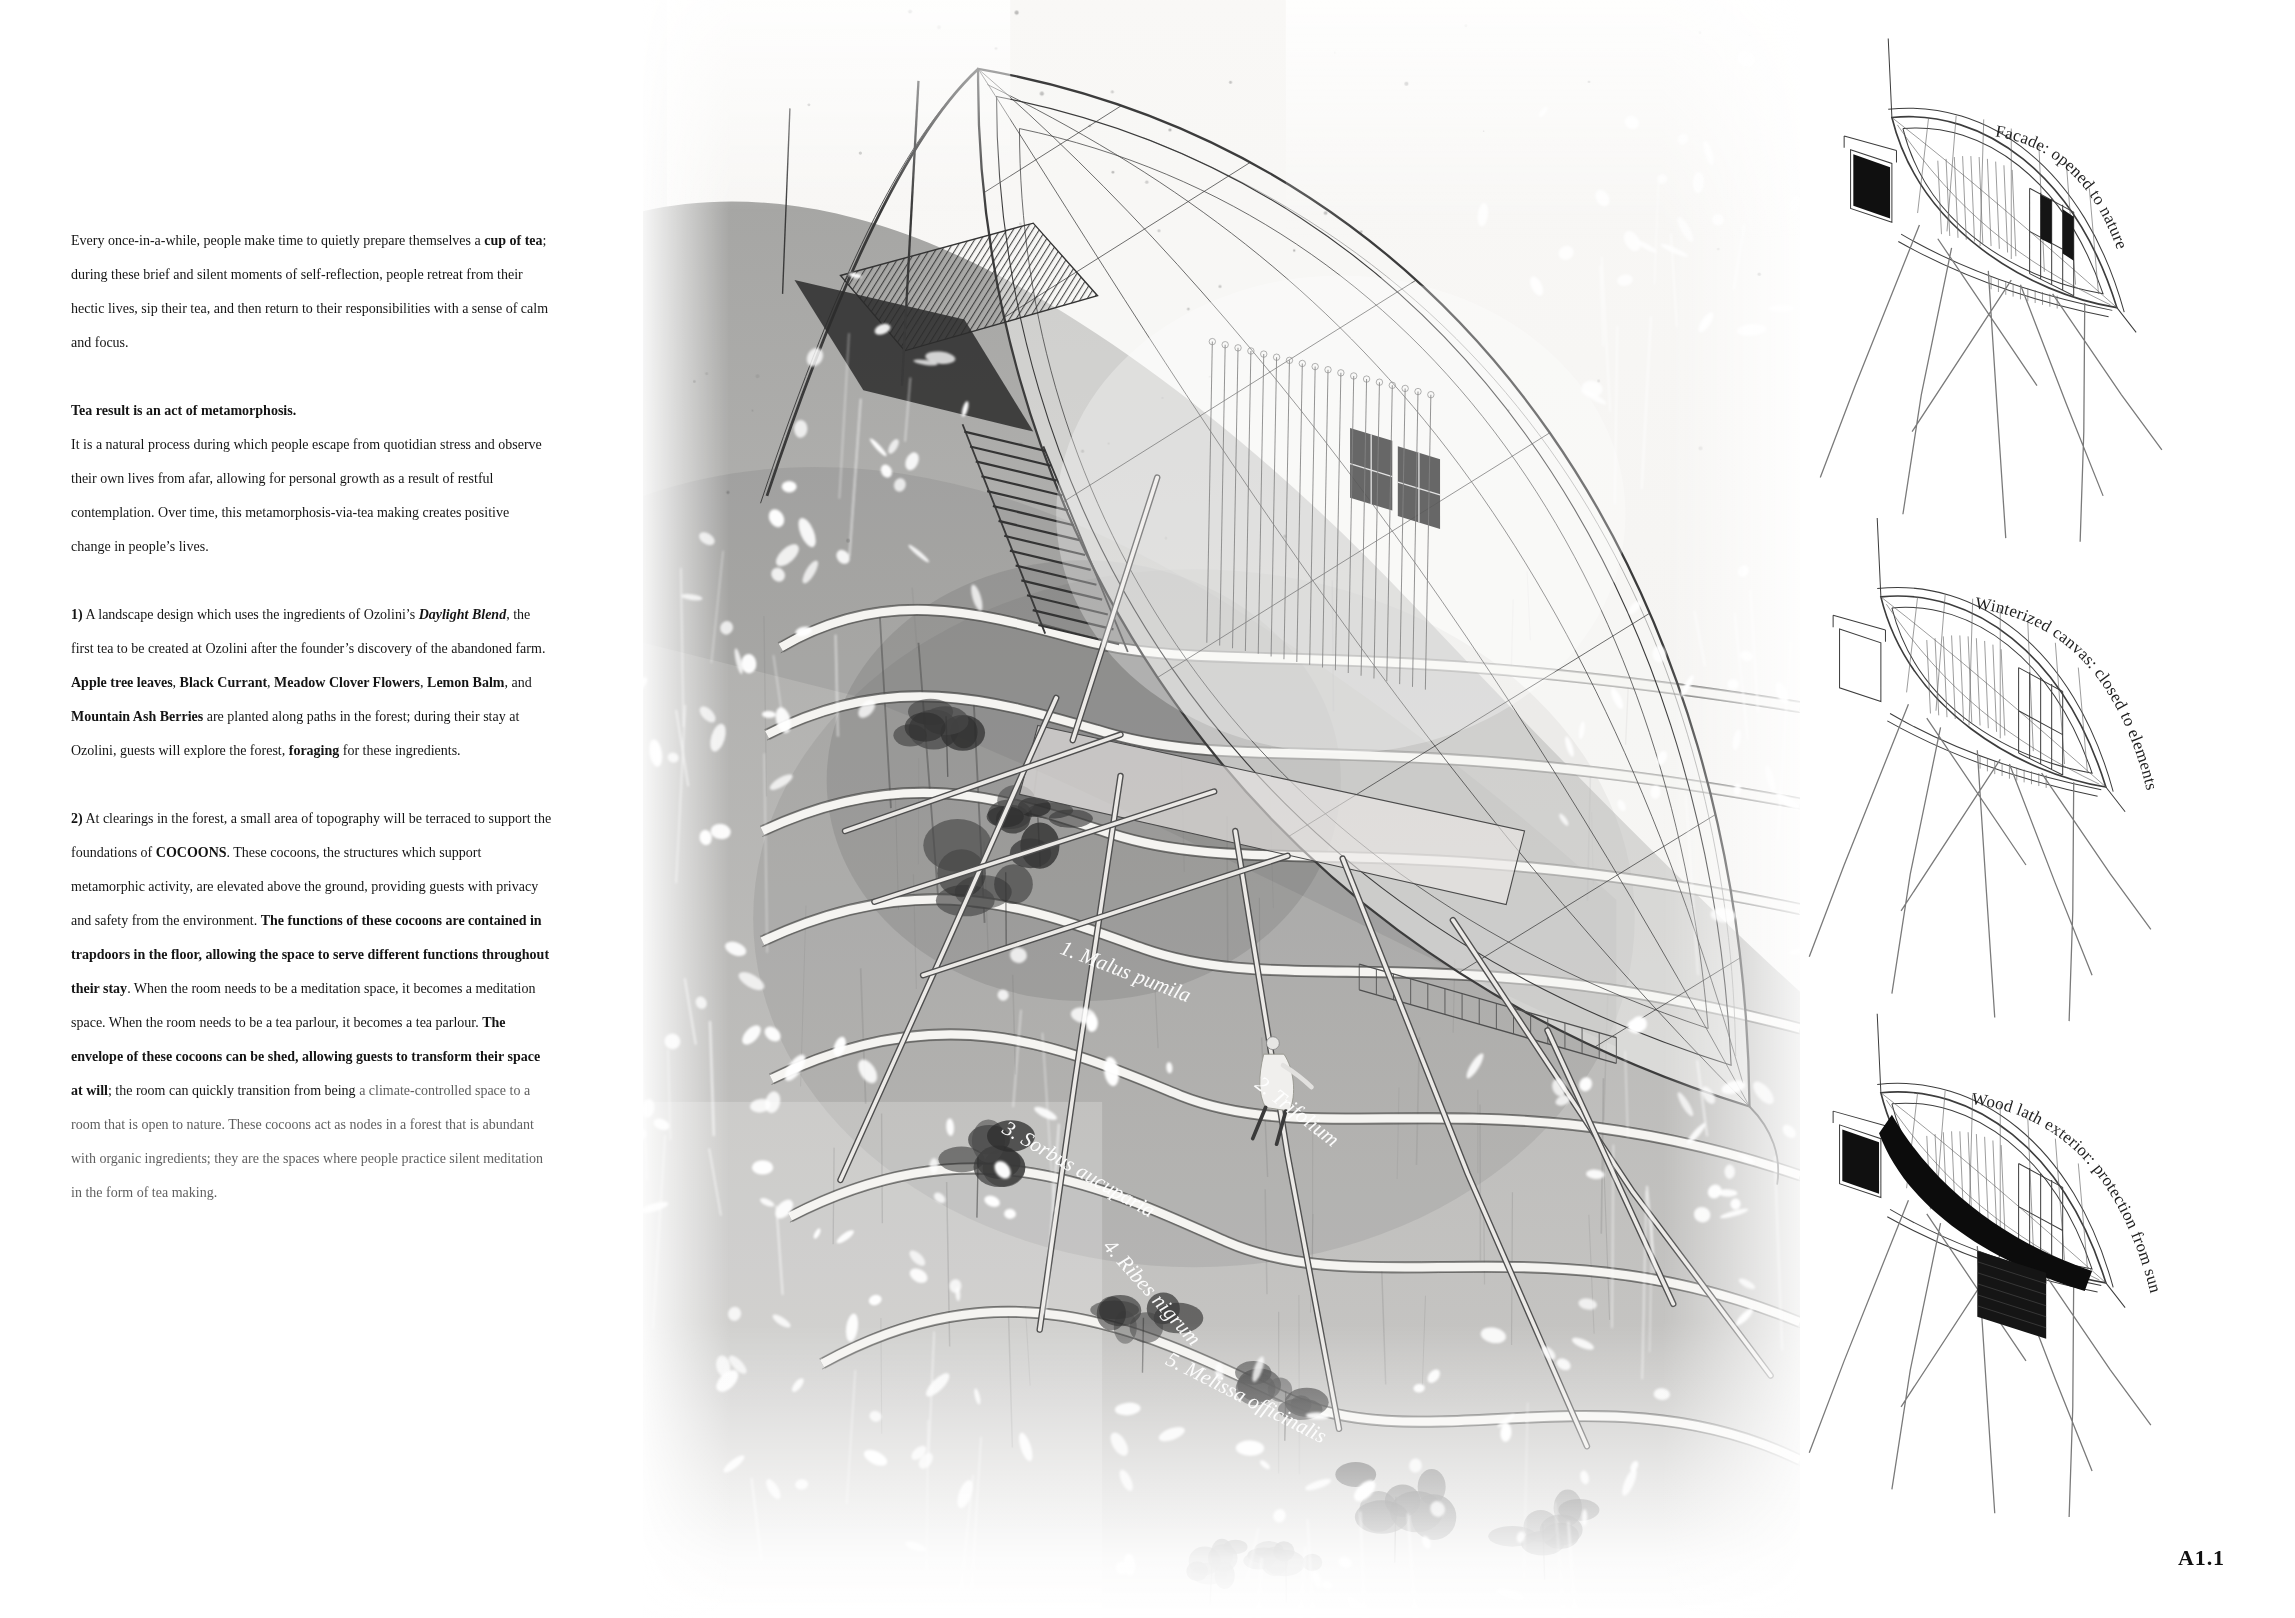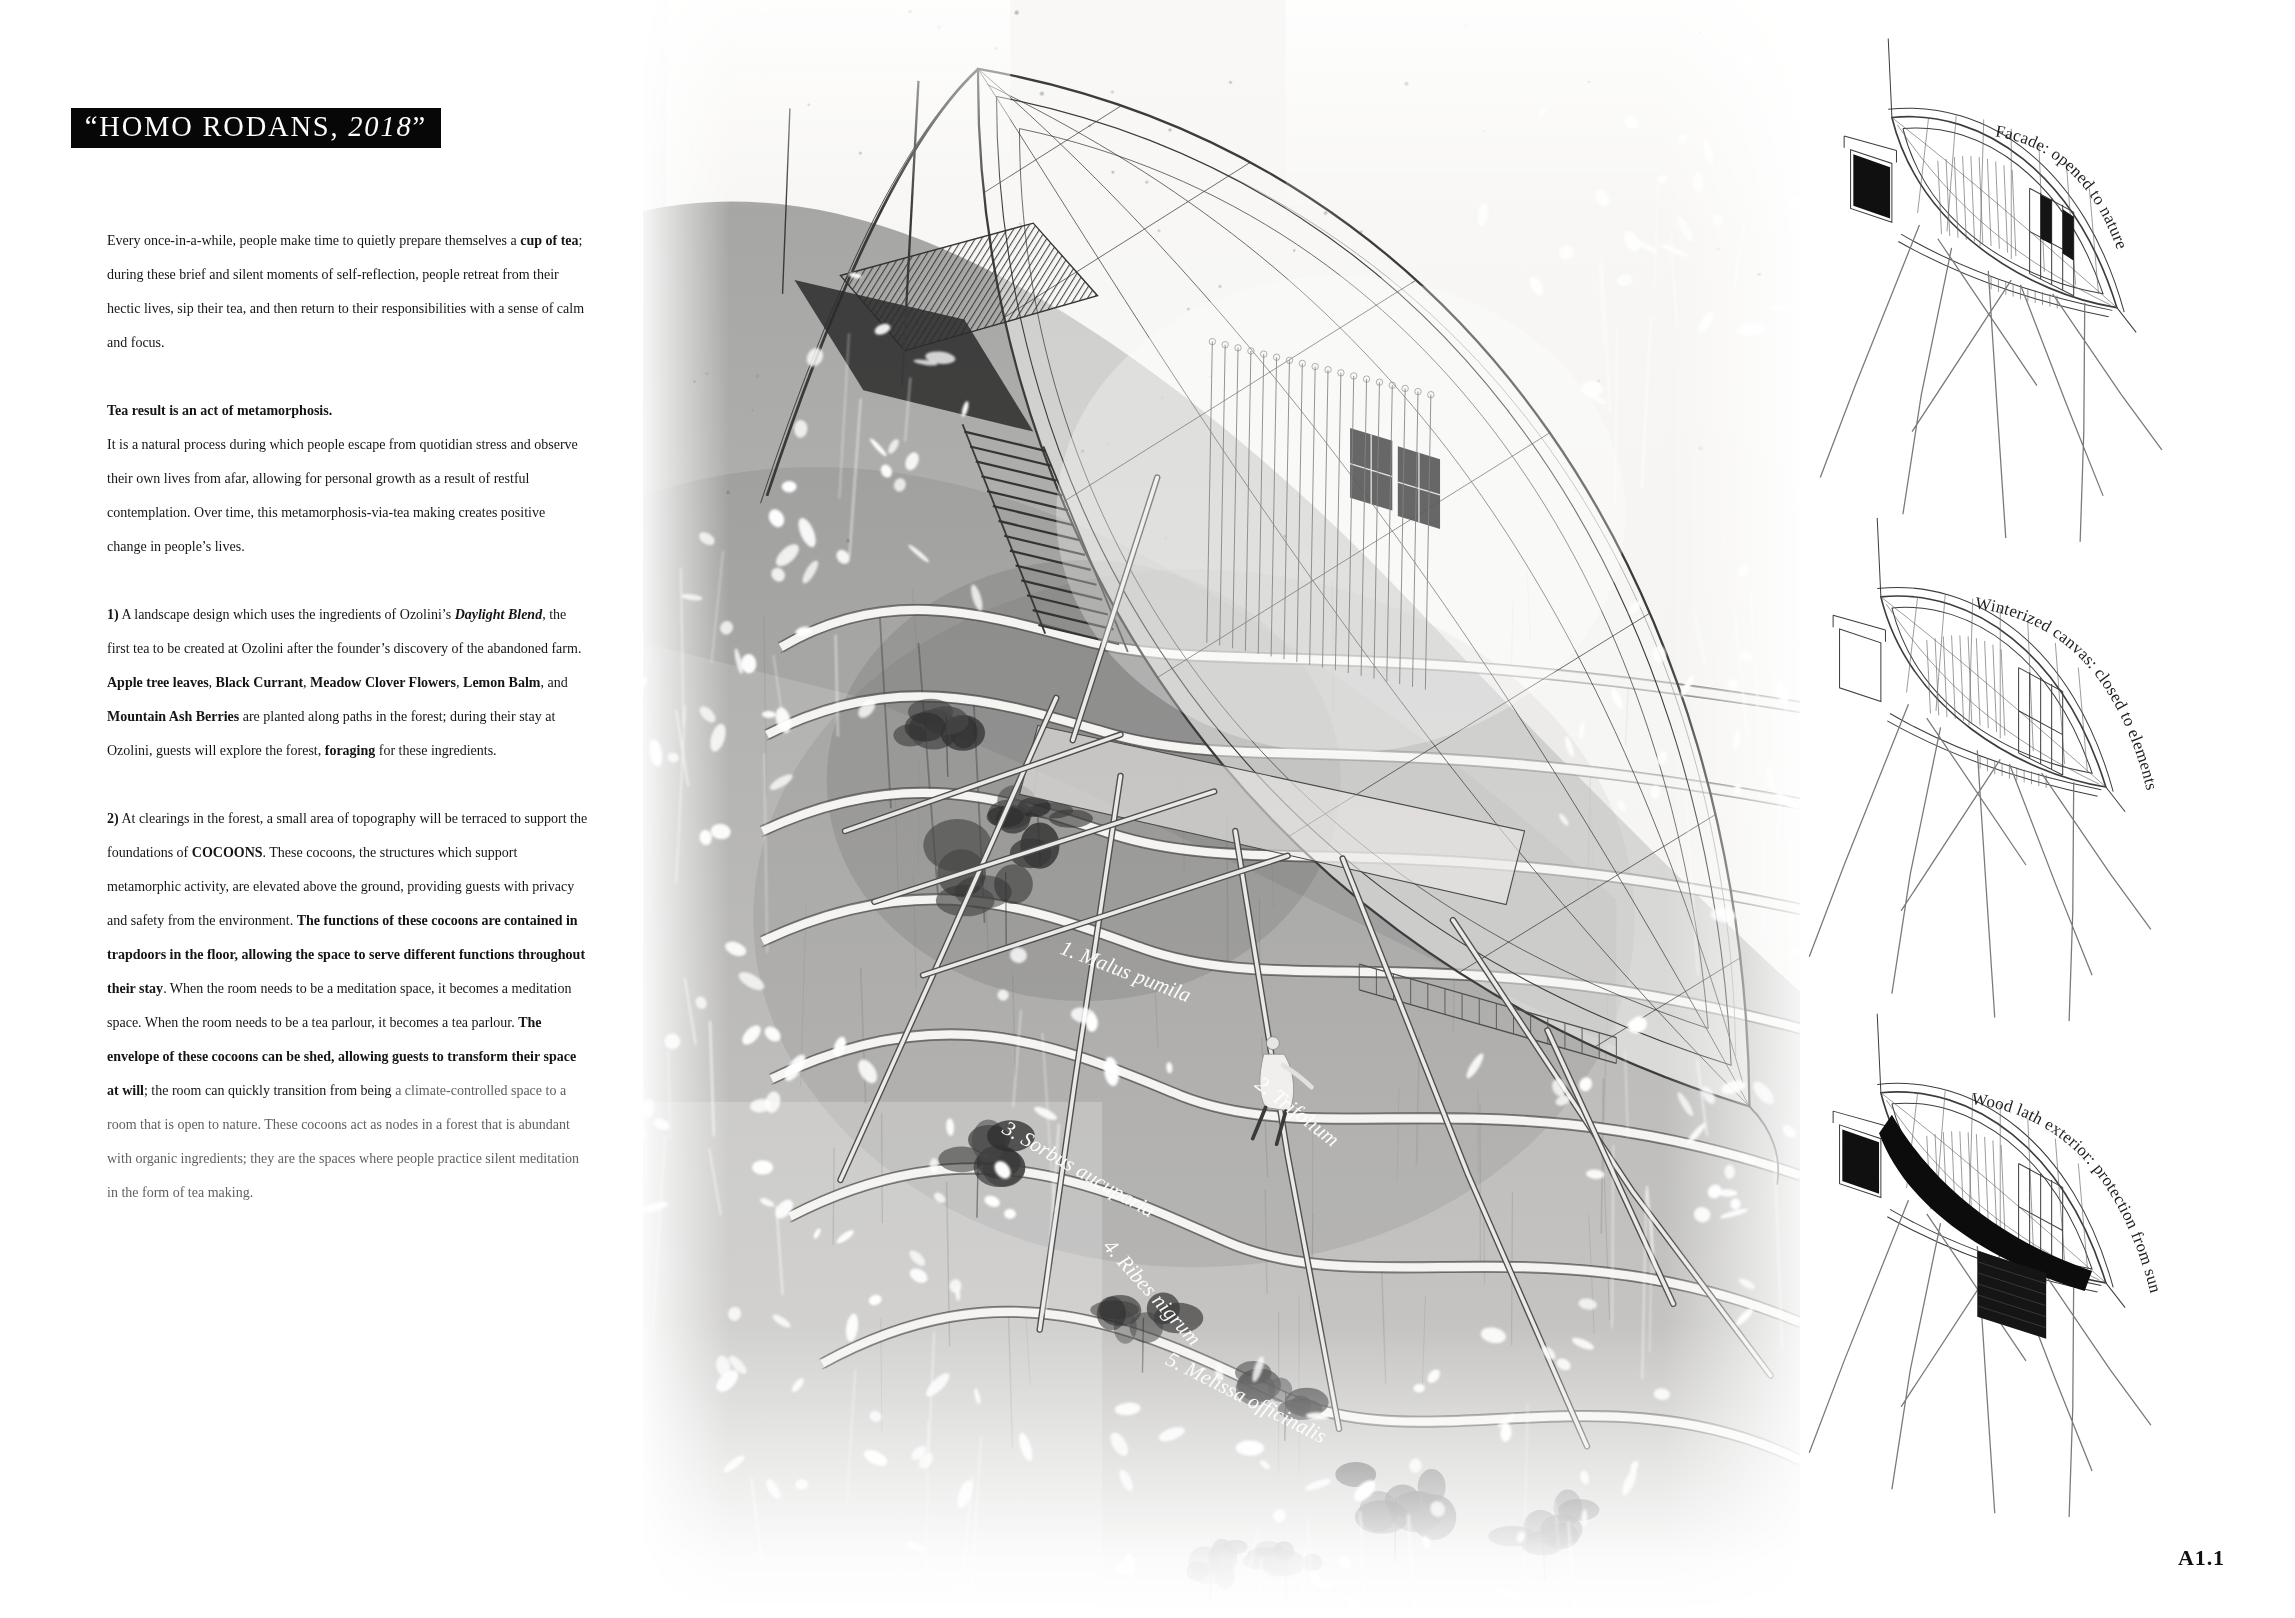--- a/index.html
+++ b/index.html
@@ -3,21 +3,21 @@
 <meta charset="utf-8">
 <style>
   html,body{margin:0;padding:0;background:#ffffff;}
   .sheet{position:relative;width:2296px;height:1618px;background:#ffffff;overflow:hidden;
          font-family:"Liberation Serif", serif;color:#141414;}
   
   .title-block{position:absolute;left:71px;top:108px;background:#070707;color:#fdfdfd;
                font-size:28.5px;letter-spacing:1.8px;padding:2.8px 13.8px 5.5px 13.8px;white-space:nowrap;}
   .title-block em{font-style:italic;}
   #paragraphs{position:absolute;left:71px;top:224px;width:481px;font-size:14px;
-              line-height:34px;text-align:left;margin-left:36px;}
+              line-height:34px;text-align:left;}
   #paragraphs p{margin:0 0 34px 0;}
   #paragraphs strong{font-weight:bold;}
   #paragraphs em{}
   #paragraphs .muted{color:#5f5f5f;text-align:right;}
   .sheet-number{position:absolute;left:2178px;top:1545px;font-weight:bold;font-size:22px;
                 letter-spacing:0.9px;color:#101010;}
   
   svg{position:absolute;top:0;}
   #art{left:643px;}
   #pods{left:1800px;}
@@ -30,23 +30,20 @@
   .pl{fill:none;stroke:#3d3d3d;stroke-width:1.1;}
   .pl.heavy{stroke-width:1.8;}
   .pl.thin{stroke-width:.7;stroke:#666;}
   .pl.leg{stroke:#7a7a7a;stroke-width:1.4;}
 </style>
 </head>
 <body>
 
 <div class="sheet">
 
-  <div class="title-block">
-    <span>“HOMO RODANS, </span><em>2018</em><span>”</span>
-  </div>
   <div id="paragraphs">
       <p>Every once-in-a-while, people make time to quietly prepare themselves a <strong>cup of tea</strong>; during these brief and silent moments of self-reflection, people retreat from their hectic lives, sip their tea, and then return to their responsibilities with a sense of calm and focus.</p>
       <p><strong>Tea result is an act of metamorphosis.</strong><br>It is a natural process during which people escape from quotidian stress and observe their own lives from afar, allowing for personal growth as a result of restful contemplation. Over time, this metamorphosis-via-tea making creates positive change in people’s lives.</p>
       <p><strong>1)</strong> A landscape design which uses the ingredients of Ozolini’s <strong><em>Daylight Blend</em></strong>, the first tea to be created at Ozolini after the founder’s discovery of the abandoned farm. <strong>Apple tree leaves</strong>, <strong>Black Currant</strong>, <strong>Meadow Clover Flowers</strong>, <strong>Lemon Balm</strong>, and <strong>Mountain Ash Berries</strong> are planted along paths in the forest; during their stay at Ozolini, guests will explore the forest, <strong>foraging</strong> for these ingredients.</p>
       <p><strong>2)</strong> At clearings in the forest, a small area of topography will be terraced to support the foundations of <strong>COCOONS</strong>. These cocoons, the structures which support metamorphic activity, are elevated above the ground, providing guests with privacy and safety from the environment. <strong>The functions of these cocoons are contained in trapdoors in the floor, allowing the space to serve different functions throughout their stay</strong>. When the room needs to be a meditation space, it becomes a meditation space. When the room needs to be a tea parlour, it becomes a tea parlour. <strong>The envelope of these cocoons can be shed, allowing guests to transform their space at will</strong>; the room can quickly transition from being <span class="muted">a climate-controlled space to a room that is open to nature. These cocoons act as nodes in a forest that is abundant with organic ingredients; they are the spaces where people practice silent meditation in the form of tea making.</span></p>
     </div>
 
   <svg id="art" width="1157" height="1618" viewBox="0 0 1260 1762">
     <defs>
       <linearGradient id="gPaper" x1="0" y1="0" x2="0" y2="1">

